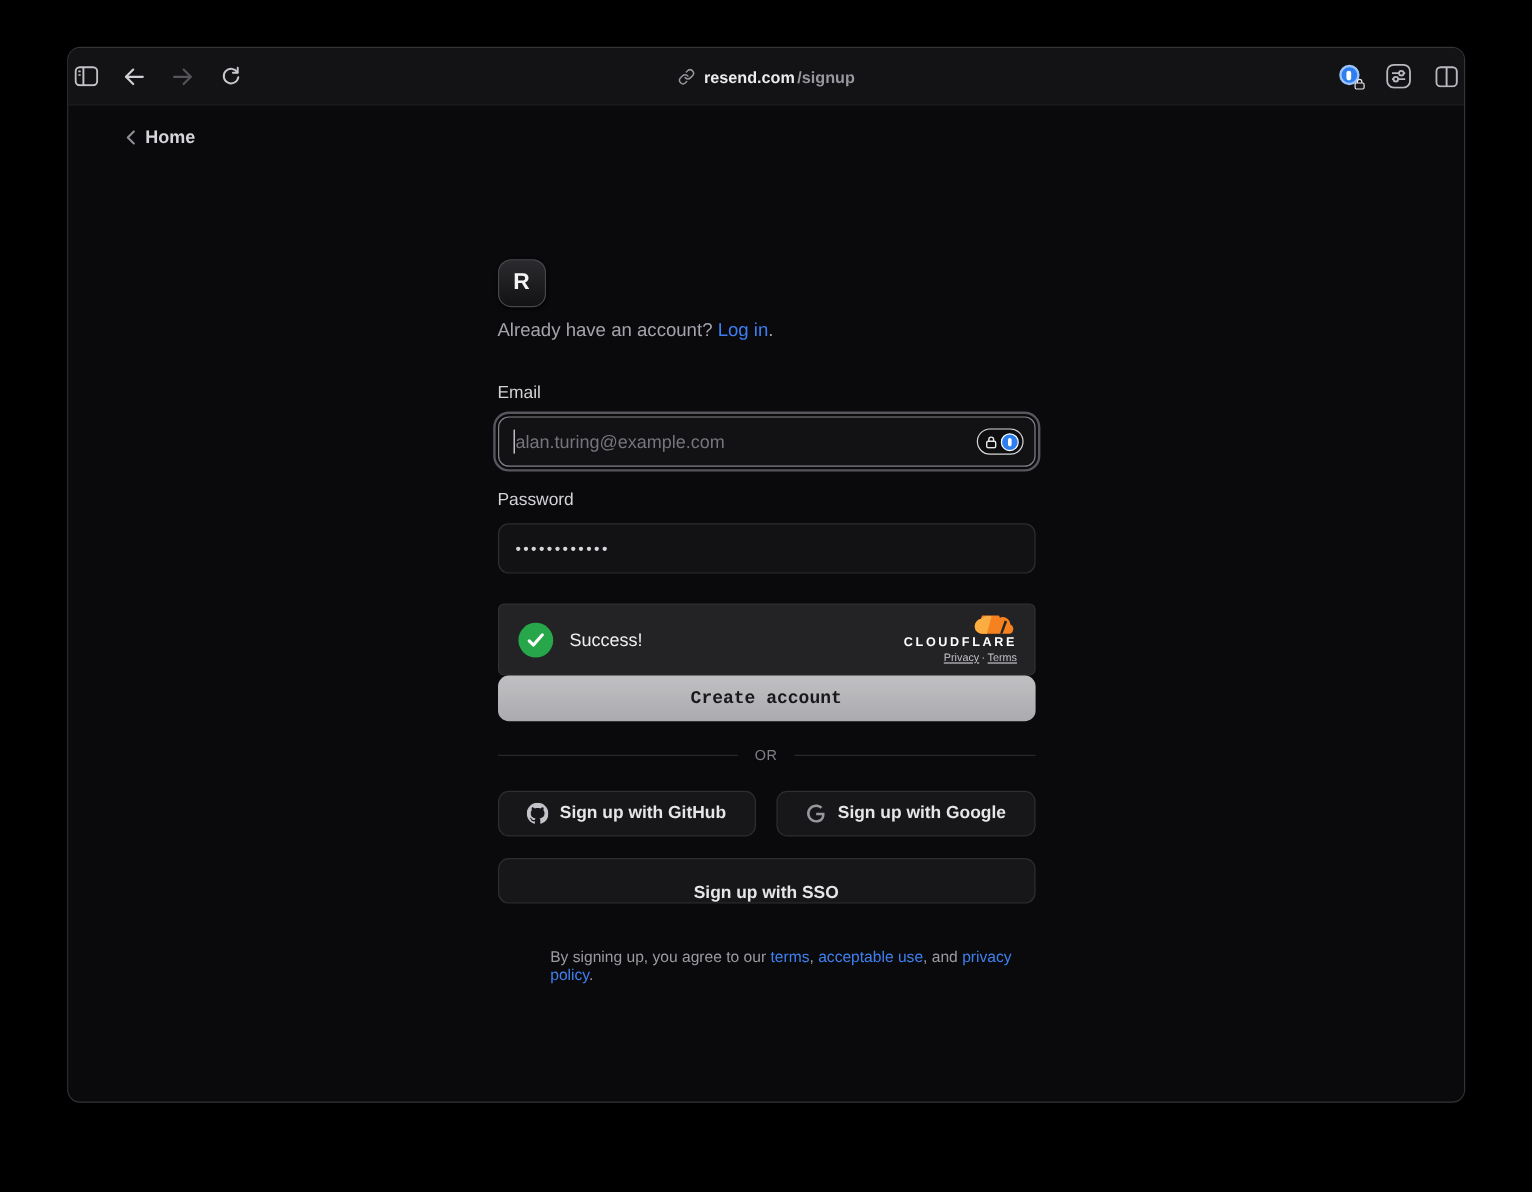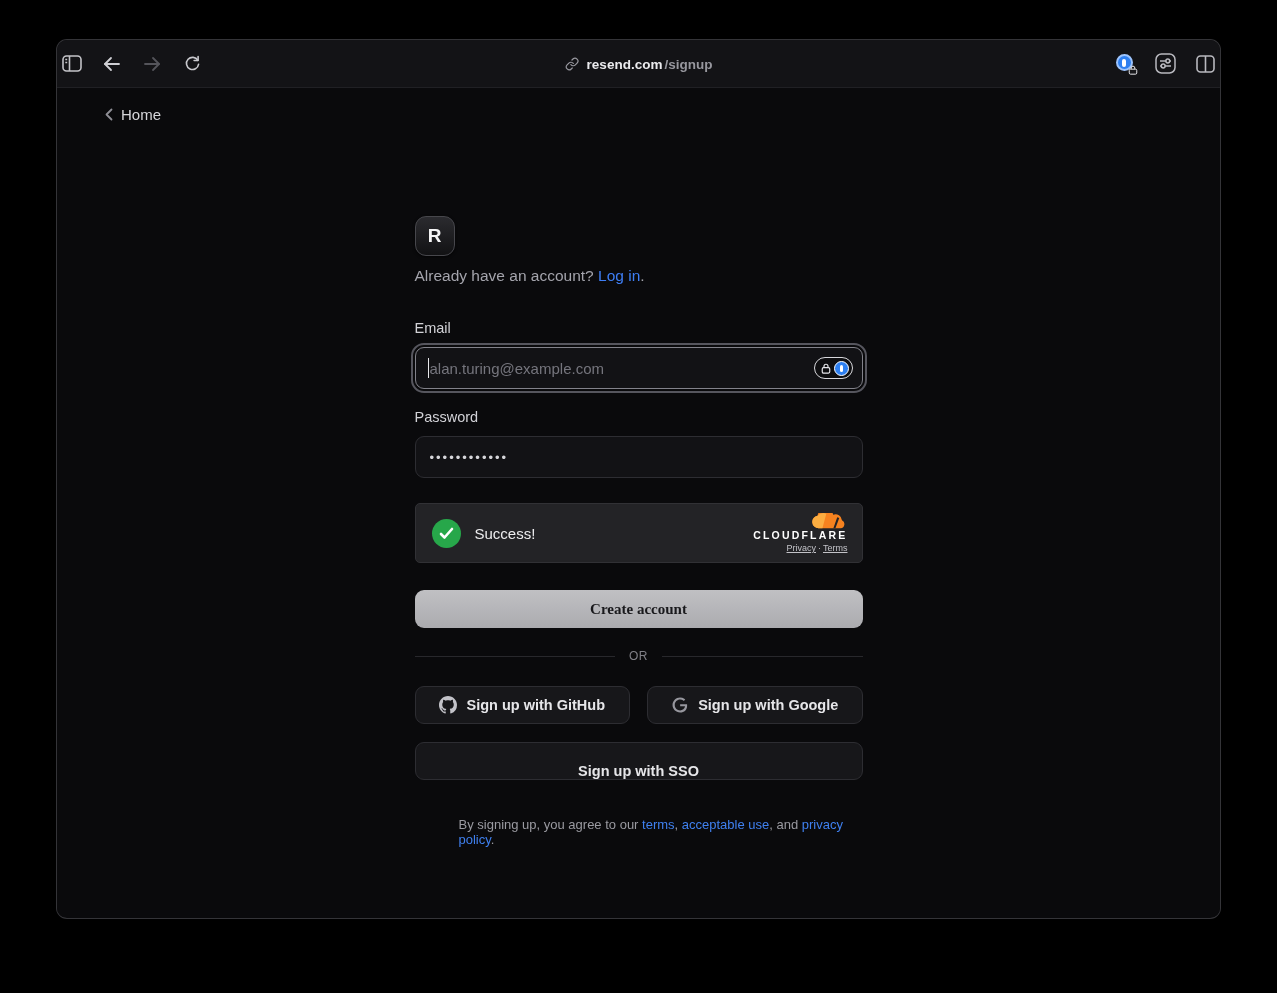--- a/index.html
+++ b/index.html
@@ -34,21 +34,21 @@
                display:flex; align-items:center; justify-content:center; }
   .op-key { width:4px; height:8px; border-radius:2px; background:#fff; }
   .op-lock { position:absolute; right:-3px; bottom:-2px; }
 
   
   .page { position:relative; height:829px; background:#0a0a0c; }
 
   .breadcrumb {
     position:absolute; left:48px; top:18px;
     display:flex; align-items:center; gap:8px;
-    font-size:15px; font-weight:400; color:#d6d6da; cursor:pointer;
+    font-size:15px; font-weight:700; color:#d6d6da; cursor:pointer;
   }
 
   .auth { position:absolute; left:50%; transform:translateX(-50%); top:128px; width:448px; }
 
   .logo {
     width:40px; height:40px; border-radius:11px;
     background:linear-gradient(180deg,#2b2b2f,#121214);
     border:1px solid #47474c;
     box-shadow:0 1px 3px rgba(0,0,0,.7);
     display:flex; align-items:center; justify-content:center;
@@ -94,24 +94,24 @@
                   display:flex; align-items:center; justify-content:center; flex:none; }
   .ts-status { margin-left:14px; font-size:15px; color:#ededef; }
   .cf-right { margin-left:auto; display:flex; flex-direction:column; align-items:flex-end; }
   .cf-brand { font-size:10.5px; font-weight:700; letter-spacing:2.2px; color:#fff; margin-top:-1px; }
   .cf-links { font-size:9px; color:#c3c3c8; margin-top:2px; }
   .cf-links a { color:#c3c3c8; text-decoration:underline; cursor:pointer;text-align:center; }
   .cf-dot { text-decoration:none; margin:0 2px; }
 
   
   .btn-primary {
-    margin-top:27px; width:100%; height:38px; border:none; border-radius:9px;
+    width:100%; height:38px; border:none; border-radius:9px;
     background:linear-gradient(180deg,#c0c0c3,#ababaf);
     color:#19191c; font-size:15px; font-weight:700; cursor:pointer;
-    font-family:Liberation Serif, serif;
+    font-family:Liberation Mono, monospace;
   }
 
   .divider { margin-top:21px; display:flex; align-items:center; gap:14px; }
   .divider .line { flex:1; height:1px; background:#28282c; }
   .divider .or { font-size:12px; color:#808087; letter-spacing:.5px; }
 
   .oauth-row { margin-top:23px; display:flex; gap:17px; }
   .btn-dark {
     height:38px; border-radius:9px; background:#17171a; border:1px solid #2d2d32;
     color:#e6e6e9; font-size:14.5px; font-weight:700; cursor:pointer;

